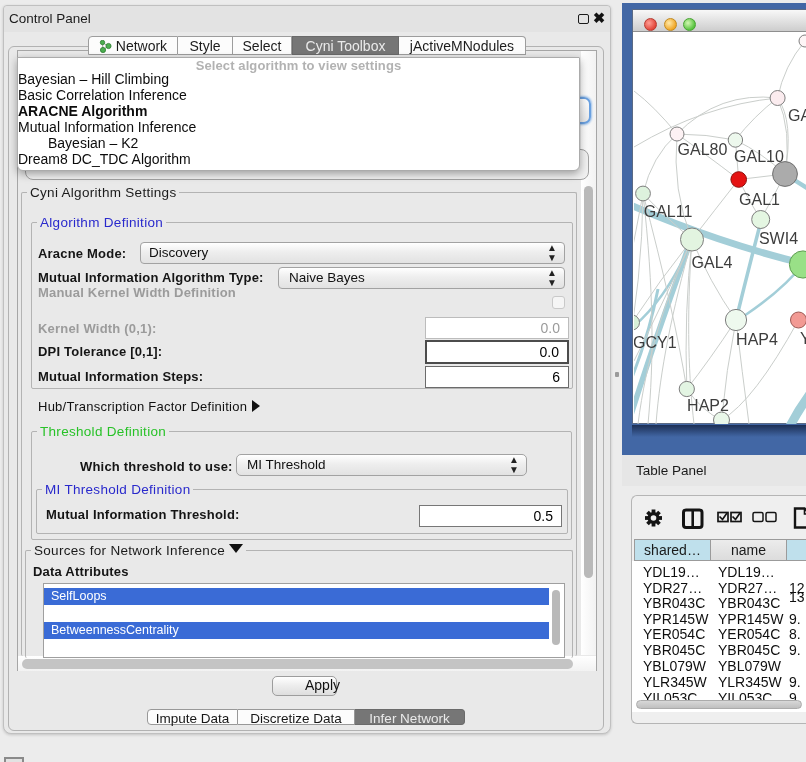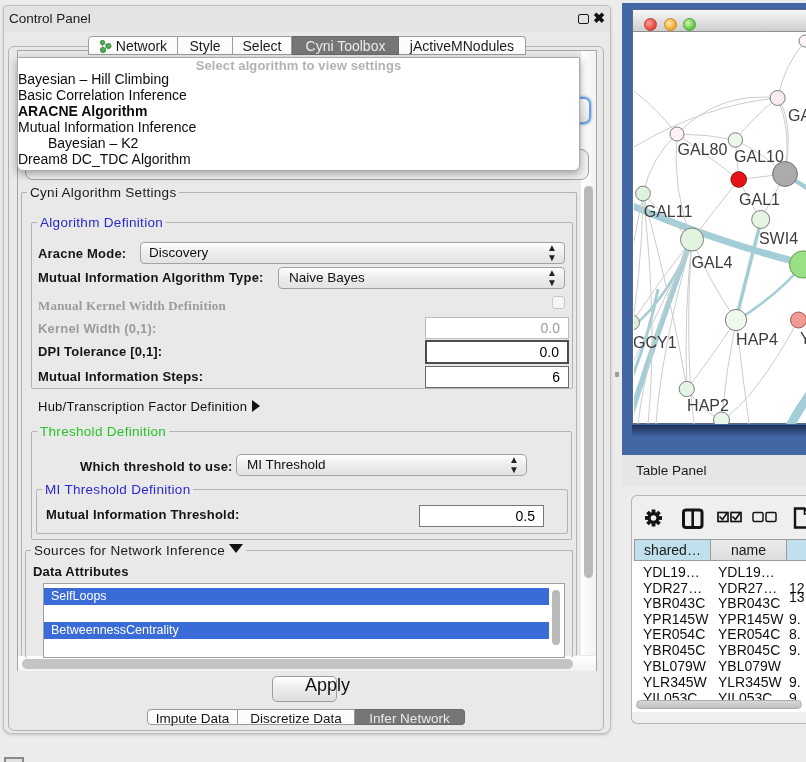--- a/index.html
+++ b/index.html
@@ -37,22 +37,22 @@
 .tf { position:absolute; height:22px; background:#fff; font-size:14px; text-align:right; padding-right:8px; line-height:21px; }
 
 #popup { left:17px; top:57px; width:563px; height:114px; background:#ffffff; border:1px solid #ababab;
   border-radius:1px 1px 6px 6px; box-shadow:0 3px 8px rgba(0,0,0,.35); z-index:50; }
 #popup .ph { position:absolute; top:0px; width:100%; text-align:center; font-size:13px; color:#b2b2b2; font-weight:bold; letter-spacing:0.1px; }
 #popup .it { position:absolute; left:0px; font-size:14px; color:#0c0c0c; white-space:nowrap; }
 
 #listbox { left:43px; top:583px; width:522px; height:75px; background:#ffffff; border:1px solid #9f9f9f; overflow:hidden; }
 .lrow { position:absolute; left:0; width:505px; height:17px; background:#3a6bd6; color:#fff; font-size:12.5px; line-height:17px; padding-left:7px; }
 
-#applybtn { left:272px; top:676px; width:65px; height:26px; background:linear-gradient(#ffffff,#ececec 50%,#dedede);
-  border:1px solid #9d9d9d; border-radius:5px; font-size:18px; color:#111; text-align:center; line-height:17px;padding-left:32px; }
+#applybtn { left:272px; top:676px; width:65px; height:20px; background:linear-gradient(#ffffff,#ececec 50%,#dedede);
+  border:1px solid #9d9d9d; border-radius:5px; font-size:14px; color:#111; text-align:center; line-height:17px;padding-left:32px; }
 .btab { position:absolute; top:709px; height:16px; background:#fcfcfc; border:1px solid #989898; font-size:13.5px; color:#161616; text-align:center; line-height:18px; }
 .btab.tabsel { background:#767676; color:#eaeaea; border-color:#6a6a6a; }
 
 #desktop { left:622px; top:3px; width:184px; height:452px; background:#4267a5; }
 #netwin { left:632px; top:9px; width:174px; height:415px; background:#ffffff; border:1px solid #5a6a85; border-right:none; }
 #nettitle { left:0; top:0; width:174px; height:22px; background:linear-gradient(#f8f8f8,#cdcdcd); border-bottom:1px solid #8f8f8f; }
 .tl { position:absolute; top:7.5px; width:13px; height:13px; border-radius:50%; }
 #winshadow { left:632px; top:425px; width:174px; height:12px; background:linear-gradient(#1c2f55,rgba(66,103,165,0)); }
 
 #tpbar { left:622px; top:455px; width:184px; height:31px; background:#e6e6e6; }
@@ -82,40 +82,40 @@
 
 <div class="fs" style="left:21px; top:192px; width:556px; height:464px; border-bottom:none;"></div>
 <div class="leg" style="left:27px; top:185px;">Cyni Algorithm Settings</div>
 
 <div class="fs" style="left:31px; top:222px; width:542px; height:167px;"></div>
 <div class="leg lblue" style="left:37px; top:215px;">Algorithm Definition</div>
 <div class="blab" style="left:38px; top:246px;">Aracne Mode:</div>
 <div class="combo" style="left:140px; top:242px; width:425px; padding-left:8px;">Discovery<span class="arrows">▲<br>▼</span></div>
 <div class="blab" style="left:38px; top:270px;">Mutual Information Algorithm Type:</div>
 <div class="combo" style="left:278px; top:267px; width:287px;">Naive Bayes<span class="arrows">▲<br>▼</span></div>
-<div class="blab gray" style="left:38px; top:298px;font-family:Liberation Serif, serif;">Manual Kernel Width Definition</div>
+<div class="blab gray" style="left:38px; top:285px;">Manual Kernel Width Definition</div>
 <div class="abs" style="left:552px; top:296px; width:13px; height:13px; background:#f5f5f5; border:1px solid #c9c9c9; border-radius:3px;"></div>
 <div class="blab gray" style="left:38px; top:321px;">Kernel Width (0,1):</div>
 <div class="tf" style="left:425px; top:317px; width:144px; border:1px solid #bcbcbc; color:#9b9b9b;">0.0</div>
 <div class="blab" style="left:38px; top:344px;">DPI Tolerance [0,1]:</div>
 <div class="tf" style="left:425px; top:340px; width:144px; height:24px; border:2px solid #4c4c4c; color:#000;">0.0</div>
 <div class="blab" style="left:38px; top:369px;">Mutual Information Steps:</div>
 <div class="tf" style="left:425px; top:366px; width:144px; border:1px solid #6b6b6b; color:#000;">6</div>
 
 <div class="abs" style="left:38px; top:399px; font-size:13px; color:#111; letter-spacing:0.25px;">Hub/Transcription Factor Definition</div>
 <div class="abs" style="left:252px; top:400px; width:0; height:0; border-left:8px solid #111; border-top:6px solid transparent; border-bottom:6px solid transparent;"></div>
 
 <div class="fs" style="left:31px; top:431px; width:541px; height:109px;"></div>
 <div class="leg lgreen" style="left:37px; top:424px;">Threshold Definition</div>
 <div class="blab" style="left:80px; top:459px;">Which threshold to use:</div>
 <div class="combo" style="left:236px; top:454px; width:291px; border-radius:5px;">MI Threshold<span class="arrows">▲<br>▼</span></div>
 <div class="fs" style="left:36px; top:489px; width:532px; height:45px;"></div>
 <div class="leg lblue" style="left:42px; top:482px;">MI Threshold Definition</div>
 <div class="blab" style="left:46px; top:507px;">Mutual Information Threshold:</div>
-<div class="tf" style="left:419px; top:505px; width:125px; border:1px solid #777;">0.5</div>
+<div class="tf" style="left:419px; top:505px; width:143px; border:1px solid #777;">0.5</div>
 
 <div class="fs" style="left:25px; top:550px; width:548px; height:108px; border-bottom:none;"></div>
 <div class="leg" style="left:31px; top:543px;">Sources for Network Inference <span style="display:inline-block; width:0; height:0; border-top:9px solid #111; border-left:7px solid transparent; border-right:7px solid transparent; vertical-align:2px;"></span></div>
 <div class="blab" style="left:33px; top:564px; letter-spacing:0.2px;">Data Attributes</div>
 <div id="listbox" class="abs">
   <div class="lrow" style="top:4px;">SelfLoops</div>
   <div class="lrow" style="top:38px;">BetweennessCentrality</div>
   <div style="position:absolute; left:508px; top:6px; width:8px; height:55px; background:#b9b9b9; border-radius:4px;"></div>
 </div>
 

